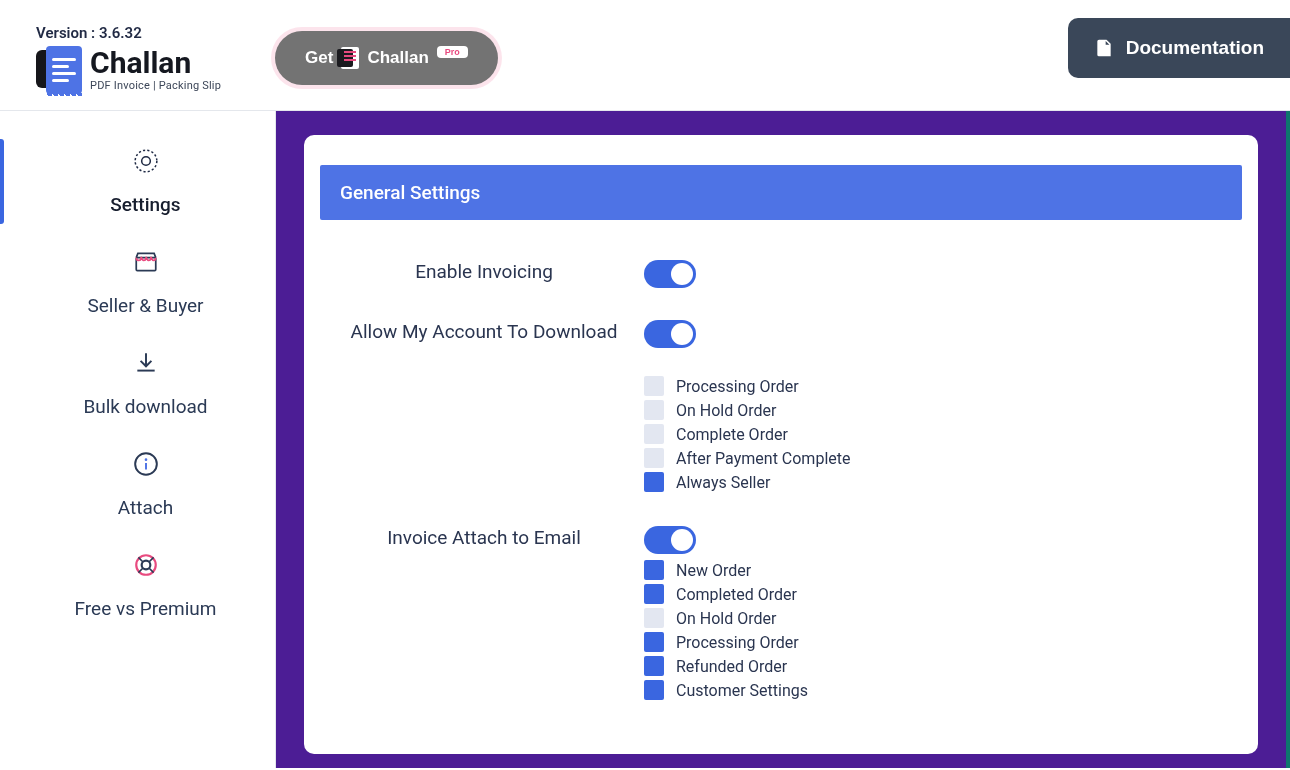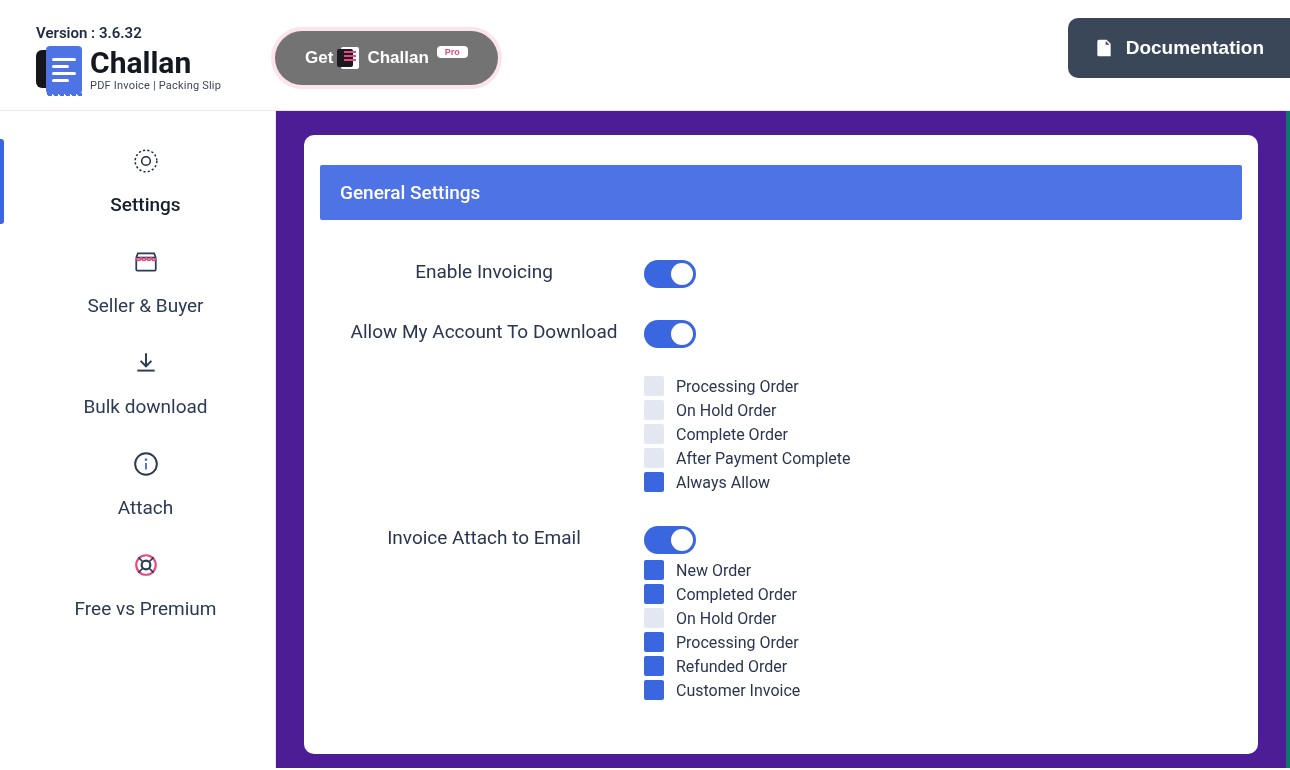--- a/index.html
+++ b/index.html
@@ -322,21 +322,21 @@
             <div class="chk-item">
               <span class="chk"></span>
               <span>Complete Order</span>
             </div>
             <div class="chk-item">
               <span class="chk"></span>
               <span>After Payment Complete</span>
             </div>
             <div class="chk-item">
               <span class="chk checked"></span>
-              <span>Always Allow</span>
+              <span>Always Seller</span>
             </div>
           </div>
         </div>
       </div>
 
       <div class="setting-row">
         <div class="setting-label">Invoice Attach to Email</div>
         <div class="setting-control">
           <div class="toggle"></div>
           <div class="chk-list" style="">
@@ -355,21 +355,21 @@
             <div class="chk-item">
               <span class="chk checked"></span>
               <span>Processing Order</span>
             </div>
             <div class="chk-item">
               <span class="chk checked"></span>
               <span>Refunded Order</span>
             </div>
             <div class="chk-item">
               <span class="chk checked"></span>
-              <span>Customer Invoice</span>
+              <span>Customer Settings</span>
             </div>
           </div>
         </div>
       </div>
 
     </div>
   </main>
 </div>
 
 </body></html>

